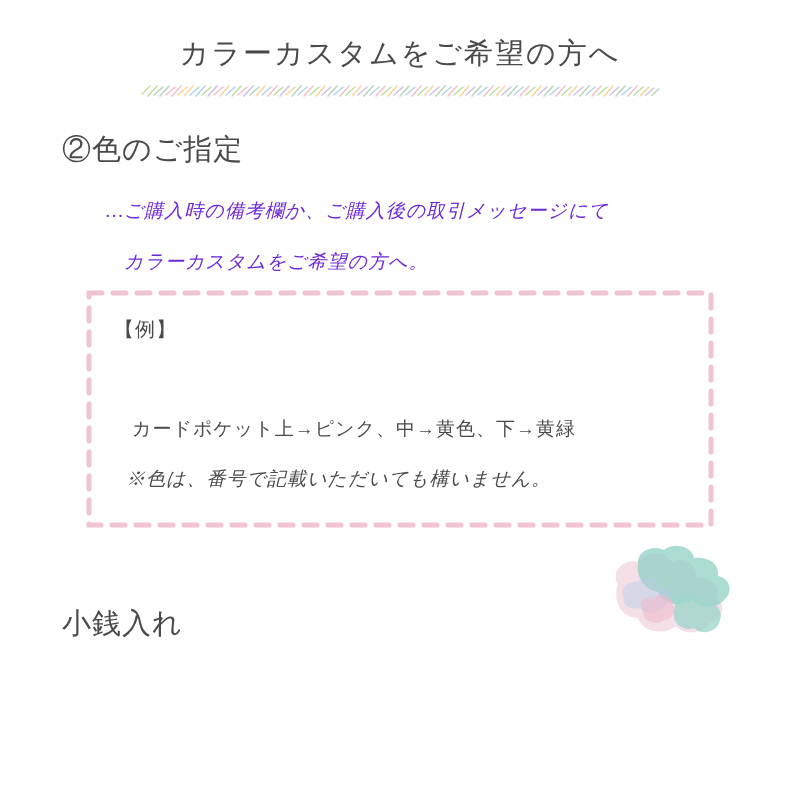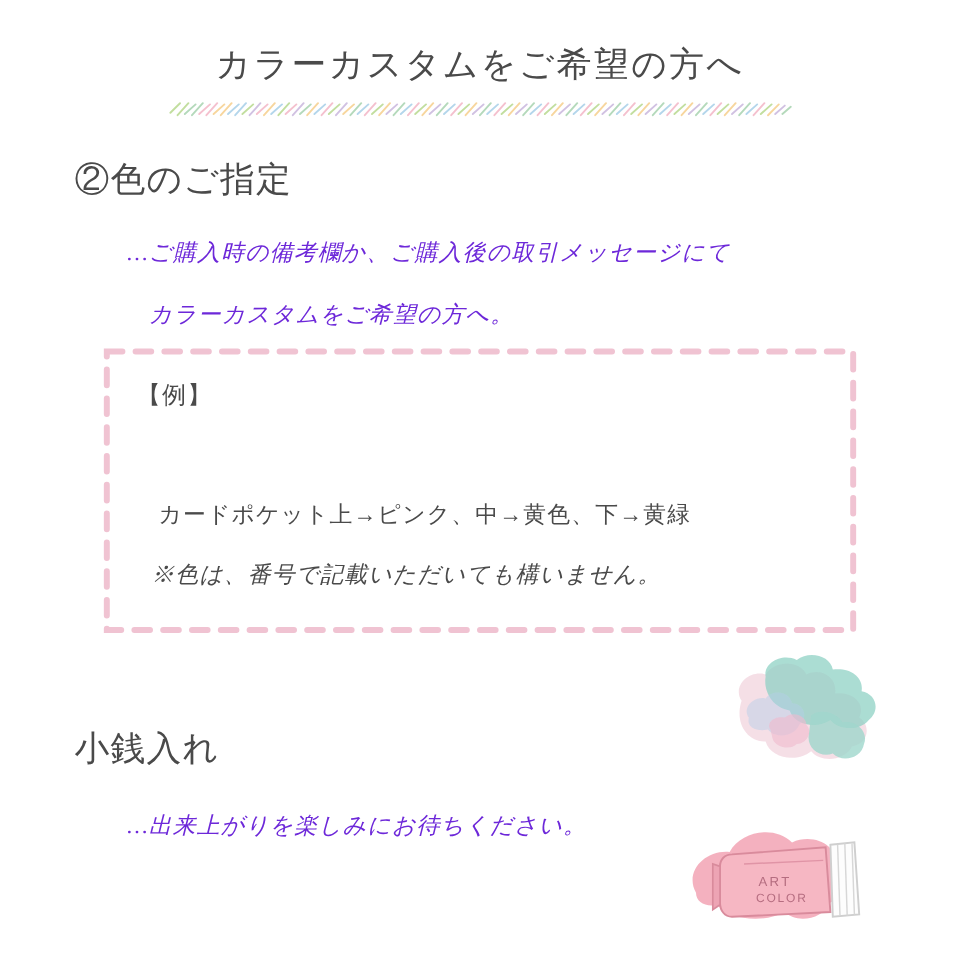--- a/index.html
+++ b/index.html
@@ -231,58 +231,34 @@
     <svg class="dash-svg" viewBox="0 0 628 238" preserveAspectRatio="none" aria-hidden="true">
       <rect x="3" y="3" width="622" height="232" fill="none" stroke="#f0c3d2" stroke-width="5" stroke-dasharray="13 11" stroke-linecap="round"></rect>
     </svg>
     <div class="example-label">【例】</div>
     <div class="example-item" id="example-item-0">カードポケット上→ピンク、中→黄色、下→黄緑</div>
     <div class="example-item" id="example-item-2">※色は、番号で記載いただいても構いません。</div>
   </div>
 
   <div class="section-heading" id="heading-start">小銭入れ</div>
 
-  <div class="body-line" id="start-line-1">…出来上がりを楽しみにお待ちください。</div>
 
   <div class="art-watercolor">
     <svg width="200" height="140" viewBox="0 0 200 140" xmlns="http://www.w3.org/2000/svg" aria-hidden="true">
       <g opacity="0.85">
         <path d="M38 64 C30 52, 44 38, 58 42 C66 30, 86 30, 92 42 C104 36, 118 44, 116 58
                  C130 56, 142 66, 136 78 C146 84, 144 100, 130 102 C124 114, 104 116, 96 106
                  C84 116, 62 112, 58 98 C42 98, 32 82, 38 64 Z" fill="#e9b9cb" opacity="0.55"></path>
         <path d="M58 44 C56 32, 72 24, 84 30 C94 22, 112 26, 114 38 C128 36, 140 44, 138 56
                  C150 58, 154 72, 144 80 C136 90, 118 88, 112 80 C100 88, 82 84, 78 72
                  C64 70, 56 56, 58 44 Z" fill="#7cc9bb" opacity="0.75"></path>
         <path d="M96 76 C104 70, 118 74, 122 82 C134 80, 144 90, 140 100 C138 112, 122 116, 114 108
                  C104 112, 92 104, 94 92 Z" fill="#8fd0c3" opacity="0.8"></path>
         <path d="M44 78 C38 70, 48 60, 58 62 C64 54, 78 56, 80 66 C90 66, 94 78, 86 84
                  C82 94, 66 96, 60 88 C50 90, 42 86, 44 78 Z" fill="#a9c6e4" opacity="0.45"></path>
         <path d="M62 88 C58 82, 66 76, 74 78 C80 72, 92 76, 92 84 C98 90, 92 100, 84 100
                  C78 106, 66 102, 64 96 Z" fill="#edaec4" opacity="0.6"></path>
       </g>
     </svg>
   </div>
 
-  <div class="art-tube">
-    <svg width="220" height="140" viewBox="0 0 220 140" xmlns="http://www.w3.org/2000/svg" aria-hidden="true">
-      <g>
-
-        <path d="M20 84 C10 66, 28 48, 48 50 C58 32, 86 28, 100 42 C118 34, 138 44, 138 62
-                 C150 70, 146 88, 132 92 C126 106, 104 110, 94 100 C76 110, 46 106, 38 94
-                 C28 96, 20 92, 20 84 Z" fill="#f2a3b4" opacity="0.85"></path>
-
-        <path d="M40 92 L40 62 C40 56, 44 52, 50 52 L128 46 L132 100 L50 104 C44 104, 40 99, 40 92 Z" fill="#f6b7c3" stroke="#d98b9c" stroke-width="1.6"></path>
-
-        <path d="M132 44 L152 42 L156 102 L134 104 Z" fill="#fdfdfd" stroke="#cfcfcf" stroke-width="1.6"></path>
-        <line x1="138" y1="44" x2="140" y2="103" stroke="#d7d7d7" stroke-width="1.2"></line>
-        <line x1="144" y1="43" x2="146" y2="103" stroke="#d7d7d7" stroke-width="1.2"></line>
-        <line x1="150" y1="43" x2="152" y2="102" stroke="#d7d7d7" stroke-width="1.2"></line>
-
-        <path d="M40 62 L34 60 L34 98 L40 94 Z" fill="#eda4b4" stroke="#d98b9c" stroke-width="1.4"></path>
-
-        <text x="72" y="78" font-family="'Liberation Sans', sans-serif" font-size="11" fill="#b56d80" letter-spacing="2">ART</text>
-        <text x="70" y="92" font-family="'Liberation Sans', sans-serif" font-size="10" fill="#b56d80" letter-spacing="1.5">COLOR</text>
-        <line x1="60" y1="60" x2="126" y2="57" stroke="#e094a6" stroke-width="1.2"></line>
-      </g>
-    </svg>
-  </div>
 
 </div>
 
 </body></html>

